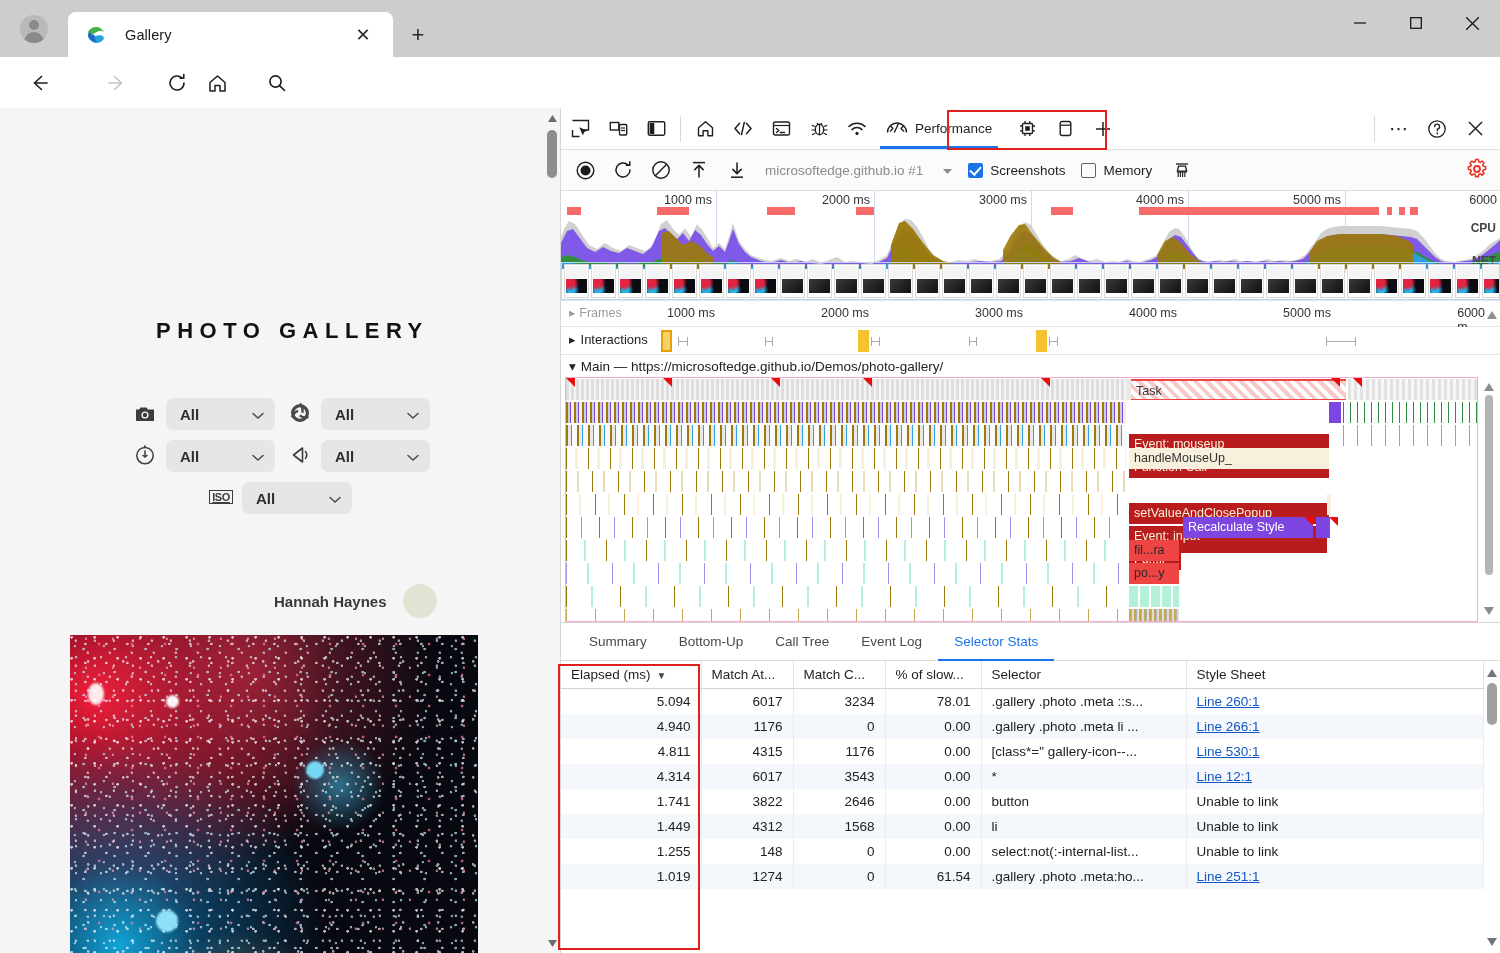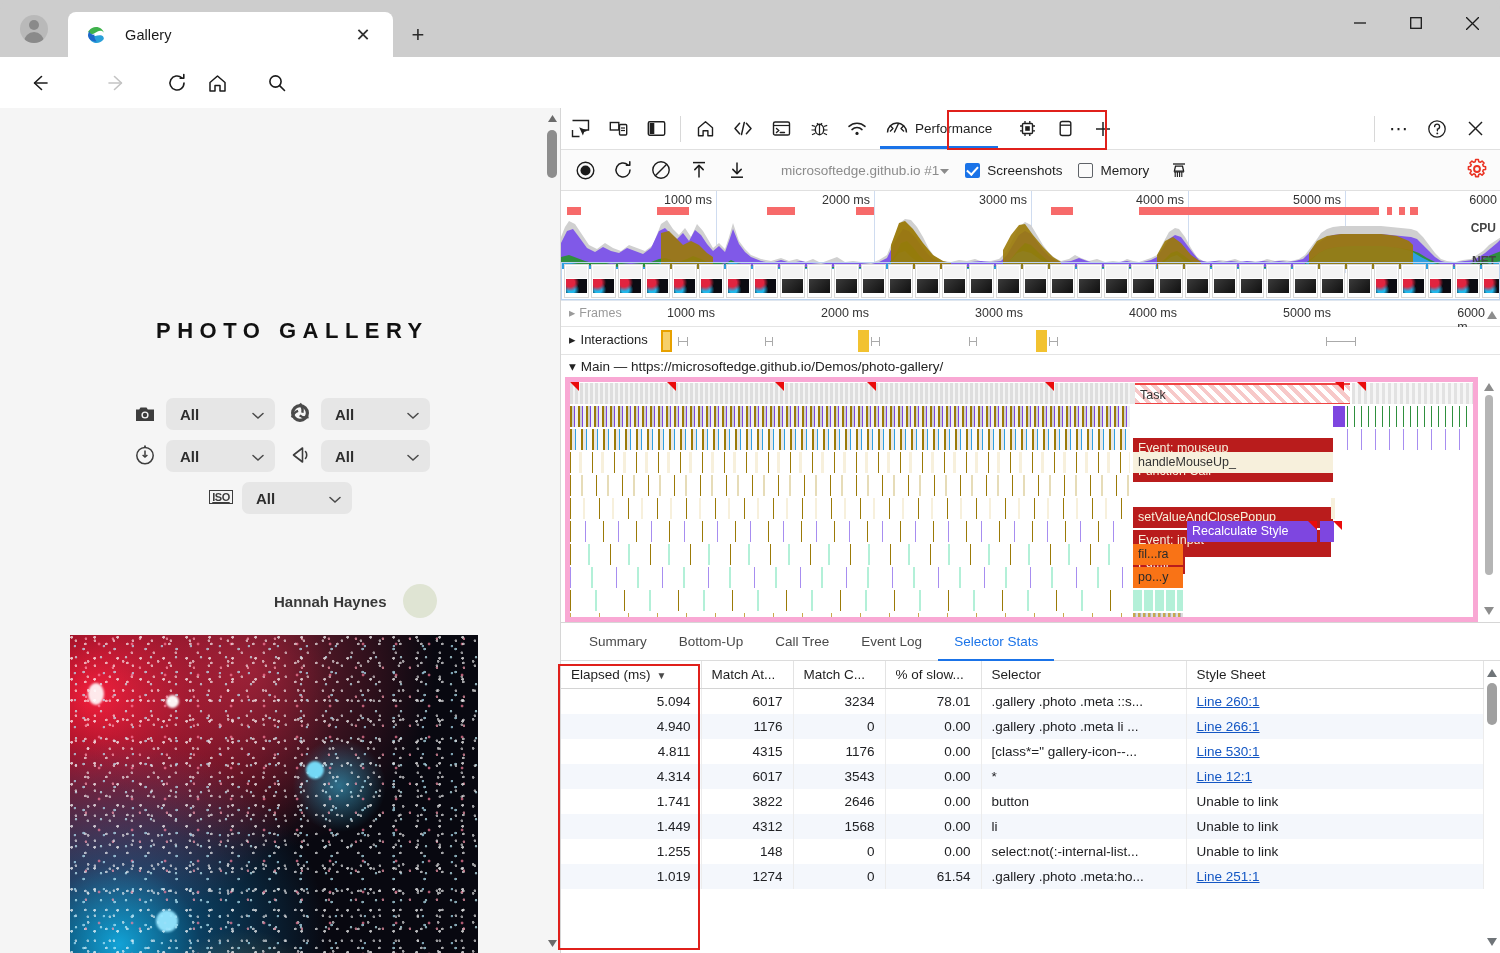--- a/index.html
+++ b/index.html
@@ -157,21 +157,21 @@
   .dt-panel-tab.active::after {
     content:""; position:absolute; left:4px; right:4px; bottom:0; height:3px; background:#1a73e8;
   }
   .redbox { position:absolute; border:2.5px solid #e0201b; pointer-events:none; }
 
   .dt-toolbar2 {
     height:41px; display:flex; align-items:center; padding-left:6px; gap:2px;
     border-bottom:1px solid #e0e0e0; background:#fbfbfb; flex:none; position:relative;
   }
   .tb-ic { width:36px;height:34px; display:flex;align-items:center;justify-content:center; color:#1b1b1b;}
-  .tgt-label { font-size:13.5px; color:#8b8b8b; margin-left:24px; display:flex; align-items:center; gap:1px;}
+  .tgt-label { font-size:13.5px; color:#8b8b8b; margin-left:8px; display:flex; align-items:center; gap:20px;}
   .cbx { display:flex; align-items:center; gap:7px; margin-left:14px; font-size:13.5px; color:#1f1f1f;}
   .box-checked { width:15px;height:15px;border-radius:2px;background:#1a73e8; position:relative;}
   .box-checked::after{content:""; position:absolute; left:4px; top:1px; width:5px;height:9px;border:solid #fff;border-width:0 2px 2px 0;transform:rotate(42deg);}
   .box-empty { width:15px;height:15px;border-radius:2px;border:1.6px solid #5f6368;}
   .gear-red { position:absolute; right:12px; top:8px; }
 
   
   .overview { height:110px; position:relative; flex:none; background:#fff; border-bottom:1px solid #dfe6ef;}
   .ov-ruler { position:absolute; left:0; top:0; width:100%; height:22px; }
   .ov-tick { position:absolute; top:2px; font-size:12.5px; color:#333; transform:translateX(-100%); padding-right:4px;}
@@ -194,29 +194,29 @@
   .interrow { height:28px; position:relative; flex:none; border-bottom:1px solid #e4e4e4; background:#fff;}
   .ir-label { position:absolute; left:8px; top:5px; font-size:13px; color:#222; display:flex; gap:5px; align-items:center;}
   .i-mark { position:absolute; top:3px; height:22px; background:#f2c230; }
   .i-mark.sel { background:#f6d06a; border:2px solid #e7a100;}
   .i-tiny { position:absolute; top:10px; height:9px; border-left:1px solid #aaa; border-right:1px solid #aaa; }
   .i-tiny::after{content:"";position:absolute;top:4px;left:0;right:0;height:1px;background:#aaa;}
 
   
   .flamewrap { flex:1; position:relative; overflow:hidden; background:#fff; border-bottom:1px solid #d6d6d6;}
   .flame-head { height:22px; font-size:13.5px; color:#222; display:flex; align-items:center; gap:5px; padding-left:8px;}
-  .flame-canvas { position:absolute; left:4px; right:22px; top:22px; bottom:0; border:5px solid #f9a8d4; overflow:hidden;}
+  .flame-canvas { position:absolute; left:4px; right:22px; top:22px; bottom:0; border:1px solid #f9a8d4; overflow:hidden;}
   .fbar { position:absolute; overflow:hidden; font-size:12.5px; line-height:21px; white-space:nowrap;}
   .fbar .lbl { padding-left:5px; }
   .f-task { background:#e8e8e8; color:#333; }
   .f-hatch { background:repeating-linear-gradient(45deg,#f7c9c9 0 4px,#fff 4px 8px); border-top:2px solid #ef4444; border-bottom:1px solid #ef4444; color:#333;}
   .f-gold { background:#b91c1c; color:#f7f1dc;margin-top:32px; }
   .f-cream { background:#f7f0dc; color:#333; }
   .f-purple { background:#7e46e0; color:#fff; }
-  .f-mint { background:#f97316; color:#2a2a2a; }
+  .f-mint { background:#ef4444; color:#2a2a2a; }
   .f-grey { background:#d9d9d9; }
   .redtri { position:absolute; width:0;height:0;border-top:9px solid #ea0b0b; border-left:9px solid transparent; top:0; }
   .flame-scroll { position:absolute; right:4px; top:24px; bottom:2px; width:14px; }
   .fs-thumb { position:absolute; left:3px; top:16px; width:8px; height:180px; background:#b5b5b5; border-radius:4px;}
 
   
   .drawer { flex:none; height:330px; display:flex; flex-direction:column; background:#fff;}
   .drawer-tabs { height:38px; display:flex; align-items:stretch; border-bottom:1px solid #dcdcdc; padding-left:12px; }
   .dtab { padding:0 16px; display:flex; align-items:center; font-size:13.5px; color:#4a4a4a; position:relative;}
   .dtab.active { color:#1a73e8; }

